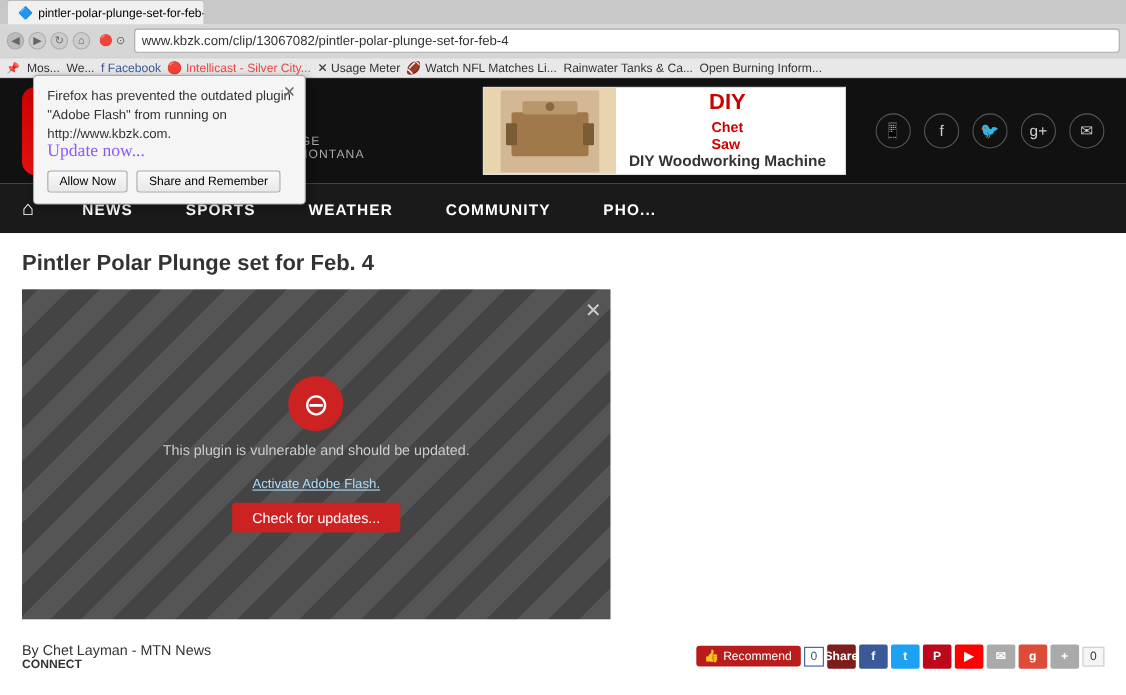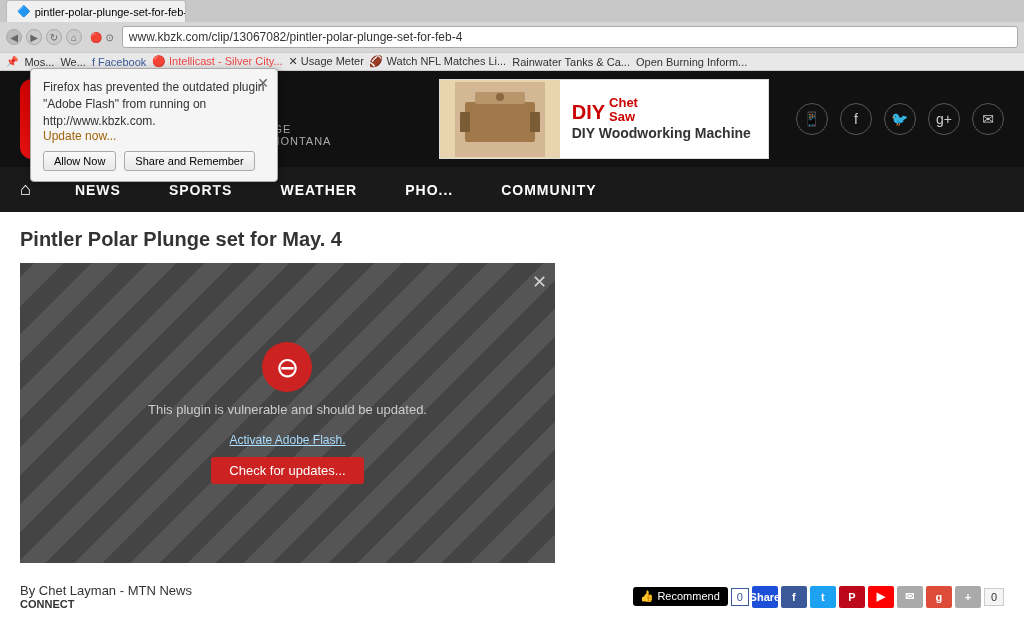--- a/index.html
+++ b/index.html
@@ -25,21 +25,21 @@
       background: #f5f5f5;
       border: 1px solid #aaa;
       border-radius: 4px;
       padding: 10px 12px;
       width: 248px;
       z-index: 1000;
       box-shadow: 2px 2px 8px rgba(0,0,0,0.3);
       font-size: 12px;
     }
     .ff-notification .notif-body { color: #333; font-size: 12px; line-height: 1.4; }
-    .ff-notification .notif-link { color: #a16207; cursor: pointer; font-size: 12px; }
+    .ff-notification .notif-link { color: #8b5cf6; cursor: pointer; font-size: 16px; font-family: Liberation Serif, serif; }
     .ff-notification .notif-close { position: absolute; top: 6px; right: 8px; cursor: pointer; font-size: 14px; color: #666; background: none; border: none; }
     .ff-notification .notif-buttons { display: flex; gap: 8px; margin-top: 8px; }
     .notif-btn { padding: 3px 10px; font-size: 11px; border: 1px solid #aaa; border-radius: 3px; background: linear-gradient(#f9f9f9, #e8e8e8); cursor: pointer; }
 
     
     .site-header { background: #111; display: flex; align-items: center; justify-content: space-between; padding: 8px 20px; }
     .site-logo { display: flex; align-items: center; gap: 0; }
     .logo-icon { width: 80px; height: 80px; background: linear-gradient(135deg, #cc0000, #ff2222); border-radius: 12px; display: flex; align-items: center; justify-content: center; font-size: 40px; font-weight: 900; color: #fff; font-style: italic; position: relative; }
     .logo-icon::before { content: '7'; font-size: 44px; }
     .logo-text { margin-left: -8px; }
@@ -77,24 +77,24 @@
     .plugin-text { font-size: 13px; color: #ccc; margin-bottom: 16px; }
     .plugin-link { color: #aaddff; font-size: 12px; text-decoration: underline; cursor: pointer; display: block; margin-bottom: 10px; }
     .plugin-btn { background: #cc2222; color: #fff; border: none; padding: 6px 18px; border-radius: 3px; font-size: 13px; cursor: pointer; }
 
     
     .article-footer { display: flex; align-items: center; justify-content: space-between; padding: 8px 0 0; margin-top: 12px; font-size: 13px; }
     .author-info { }
     .author-by { color: #333; font-size: 13px; }
     .author-connect { font-weight: bold; font-size: 11px; color: #333; }
     .social-bar { display: flex; align-items: center; gap: 3px; }
-    .fb-recommend { background: #000000; color: #fff; padding: 3px 8px; font-size: 11px; border-radius: 3px; cursor: pointer; display: flex; align-items: flex-end; gap: 3px; }
+    .fb-recommend { background: #b91c1c; color: #fff; padding: 3px 8px; font-size: 11px; border-radius: 3px; cursor: pointer; display: flex; align-items: flex-end; gap: 3px; }
     .fb-recommend-count { background: #fff; color: #3b5998; padding: 2px 5px; font-size: 11px; border: 1px solid #3b5998; }
     .social-btn { width: 26px; height: 22px; display: flex; align-items: center; justify-content: center; color: #fff; font-size: 11px; border-radius: 2px; cursor: pointer; font-weight: bold; }
-    .social-share { background: #1d4ed8; }
+    .social-share { background: #7f1d1d; }
     .social-tw { background: #1da1f2; }
     .social-pi { background: #bd081c; }
     .social-yt { background: #ff0000; }
     .social-em { background: #aaa; }
     .social-gp { background: #dd4b39; }
     .social-count { background: #f5f5f5; border: 1px solid #ccc; padding: 2px 6px; font-size: 11px; color: #333; }
   </style>
 </head>
 <body>
 
@@ -159,21 +159,21 @@
         <svg width="90" height="75" viewBox="0 0 90 75" xmlns="http://www.w3.org/2000/svg">
           <rect width="90" height="75" fill="#d4b896"></rect>
           <rect x="10" y="20" width="70" height="40" fill="#a0784a" rx="2"></rect>
           <rect x="5" y="30" width="10" height="20" fill="#7a5c35" rx="1"></rect>
           <rect x="75" y="30" width="10" height="20" fill="#7a5c35" rx="1"></rect>
           <rect x="20" y="10" width="50" height="12" fill="#b8956a" rx="2"></rect>
           <circle cx="45" cy="15" r="4" fill="#8a6840"></circle>
         </svg>
       </div>
       <div class="ad-text">
-        <div style="display:flex;align-items:flex-end;gap:4px;">
+        <div style="display:flex;align-items:center;gap:4px;flex-direction:column;">
           <span class="diy">DIY</span>
           <div style="display:flex;flex-direction:column;line-height:1.1;">
             <span style="font-size:13px;color:#cc0000;font-weight:bold;">Chet</span>
             <span style="font-size:13px;color:#cc0000;font-weight:bold;">Saw</span>
           </div>
         </div>
         <span class="title">DIY Woodworking Machine</span>
       </div>
     </div>
   </div>
@@ -184,26 +184,26 @@
     <div class="header-icon">g+</div>
     <div class="header-icon">✉</div>
   </div>
 </div>
 
 <div class="site-nav">
   <div class="nav-home">⌂</div>
   <div class="nav-item">NEWS</div>
   <div class="nav-item">SPORTS</div>
   <div class="nav-item">WEATHER</div>
+  <div class="nav-item">COMMUNITY</div>
   <div class="nav-item">PHO...</div>
-  <div class="nav-item">COMMUNITY</div>
 </div>
 
 <div class="main-content">
-  <h1 class="article-title">Pintler Polar Plunge set for May. 4</h1>
+  <h1 class="article-title">Pintler Polar Plunge set for Feb. 4</h1>
 
   <div class="video-player">
     <div class="video-close">✕</div>
     <div class="plugin-error">
       <div class="plugin-icon">
         <span>⊖</span>
       </div>
       <div class="plugin-text">This plugin is vulnerable and should be updated.</div>
       <a class="plugin-link">Activate Adobe Flash.</a>
       <button class="plugin-btn">Check for updates...</button>

